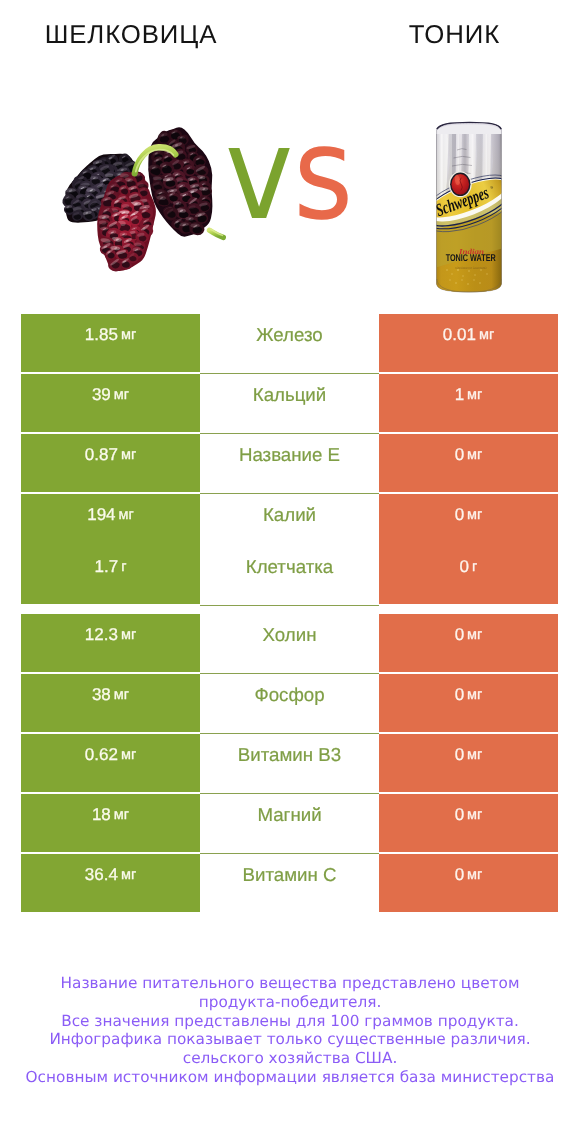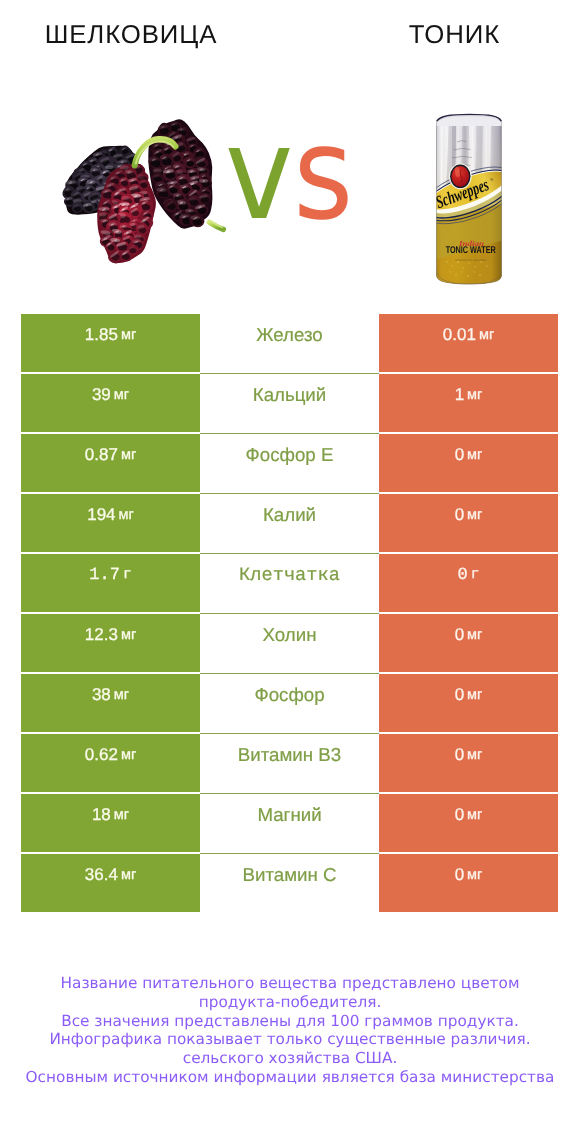--- a/index.html
+++ b/index.html
@@ -4,21 +4,21 @@
 <style>
   html,body{margin:0;padding:0;background:#fff;}
   body{width:580px;height:1144px;font-family:"Liberation Sans",sans-serif;overflow:hidden;
        -webkit-font-smoothing:antialiased;text-rendering:geometricPrecision;}
   .page{position:relative;width:580px;height:1144px;background:#fff;overflow:hidden;transform:translateZ(0);}
 
   .title{position:absolute;transform:translateZ(0);top:22px;font-size:25.8px;line-height:26px;color:#141414;white-space:nowrap;letter-spacing:0.88px;}
   #t-left{left:0;width:262px;text-align:center;}
   #t-right{left:290px;width:329px;text-align:center;}
 
-  .hero{position:absolute;left:0;top:4px;width:580px;height:300px;}
+  .hero{position:absolute;left:0;top:12px;width:580px;height:300px;}
   .hero svg{display:block;}
 
   .vs{position:absolute;transform:translateZ(0);left:225px;top:105px;width:160px;height:140px;
       font-family:"DejaVu Sans Condensed","DejaVu Sans",sans-serif;font-size:128px;
       line-height:140px;white-space:nowrap;}
   .vs .v{color:#7ba32e;}
   .vs .s{color:#e8694a;}
 
   .tbl{position:absolute;left:21px;top:314px;width:537px;height:599px;}
   .row{position:absolute;left:0;width:537px;height:58px;}
@@ -776,21 +776,21 @@
           <span class="num">1</span>
           <span class="num unit">мг</span>
         </div>
       </div>
       <div class="row" style="top: 120px;">
         <div class="cell cL">
           <span class="num">0.87</span>
           <span class="num unit">мг</span>
         </div>
         <div class="cell cM">
-          <span class="nm">Фосфор E</span>
+          <span class="nm">Название E</span>
         </div>
         <div class="sep"></div>
         <div class="cell cR">
           <span class="num">0</span>
           <span class="num unit">мг</span>
         </div>
       </div>
       <div class="row" style="top: 180px;">
         <div class="cell cL">
           <span class="num">194</span>
@@ -798,21 +798,21 @@
         </div>
         <div class="cell cM">
           <span class="nm">Калий</span>
         </div>
         <div class="sep"></div>
         <div class="cell cR">
           <span class="num">0</span>
           <span class="num unit">мг</span>
         </div>
       </div>
-      <div class="row" style="top: 240px; font-family: Liberation Mono, monospace;">
+      <div class="row" style="top: 232px;">
         <div class="cell cL">
           <span class="num">1.7</span>
           <span class="num unit">г</span>
         </div>
         <div class="cell cM">
           <span class="nm">Клетчатка</span>
         </div>
         <div class="sep"></div>
         <div class="cell cR">
           <span class="num">0</span>

